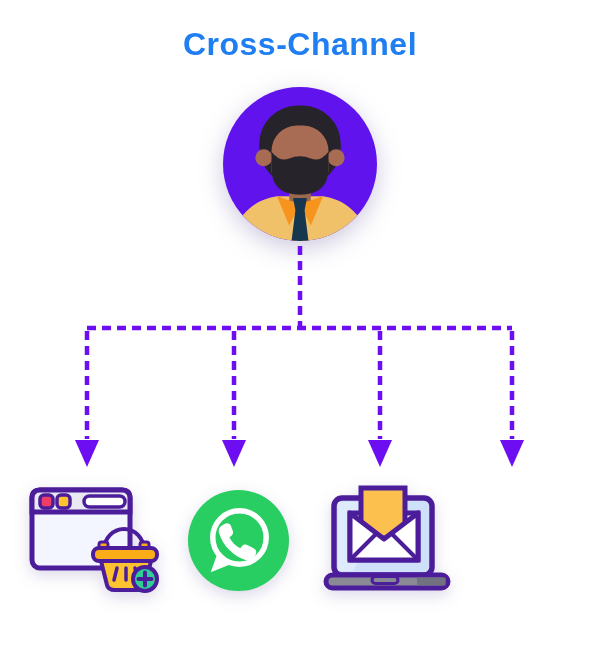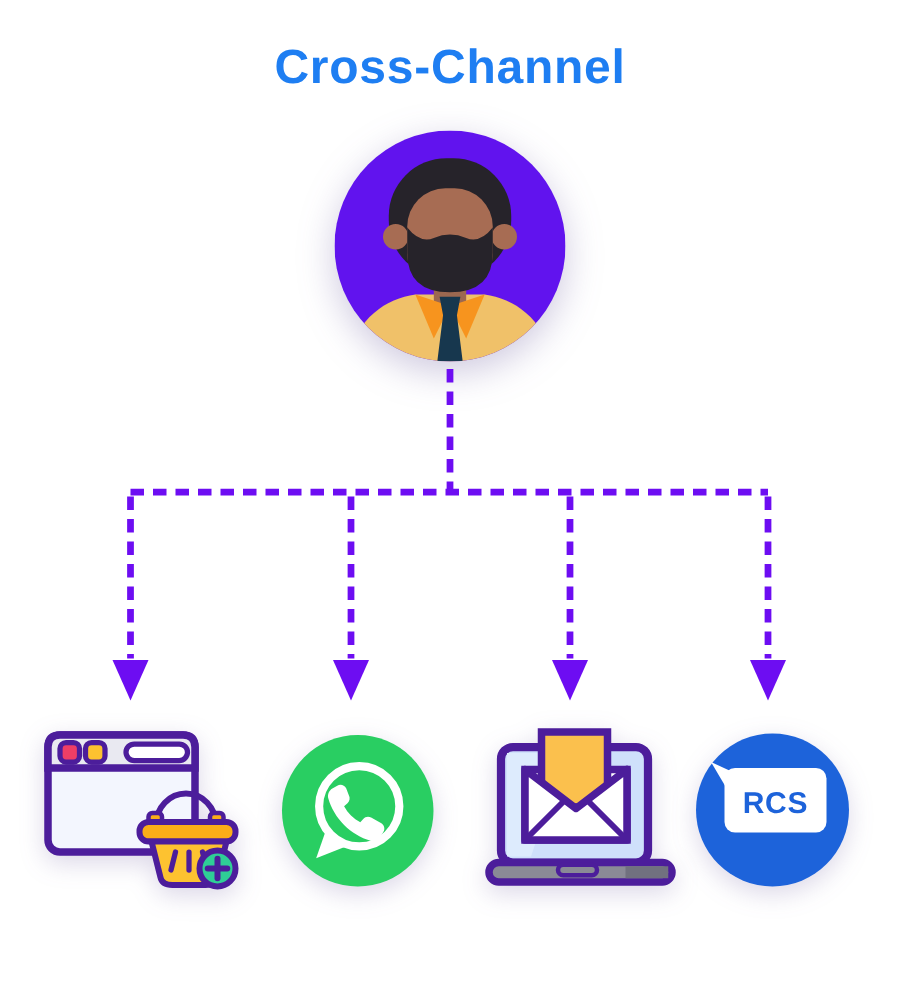--- a/index.html
+++ b/index.html
@@ -105,22 +105,14 @@
       <g stroke="#4C1D9B" stroke-width="4">
         <line x1="29" y1="79" x2="55" y2="53"></line>
         <line x1="97" y1="79" x2="71" y2="53"></line>
       </g>
       <rect x="5" y="94" width="122" height="13" rx="6.5" fill="#8A8A96" stroke="#4C1D9B" stroke-width="5"></rect>
       <path d="M96,96.5 L124.5,96.5 L124.5,104.5 L96,104.5 Z" fill="#71717F"></path>
       <rect x="51" y="95.5" width="26" height="7" rx="3.5" fill="#8A8A96" stroke="#4C1D9B" stroke-width="3"></rect>
     </svg>
   </div>
 
-  <div class="channel" style="left:463px;top:488px;">
-    <svg width="104" height="104" viewBox="0 0 104 104">
-      <circle cx="52" cy="52" r="51" fill="#1D63DA"></circle>
-      <polygon points="24,26 11,20 24,42" fill="#FFFFFF"></polygon>
-      <rect x="20" y="24" width="68" height="43" rx="7" fill="#FFFFFF"></rect>
-      <text class="rcs-label" x="54" y="54" text-anchor="middle" fill="#1D63DA">RCS</text>
-    </svg>
-  </div>
 
 </div>
 
 </body></html>

